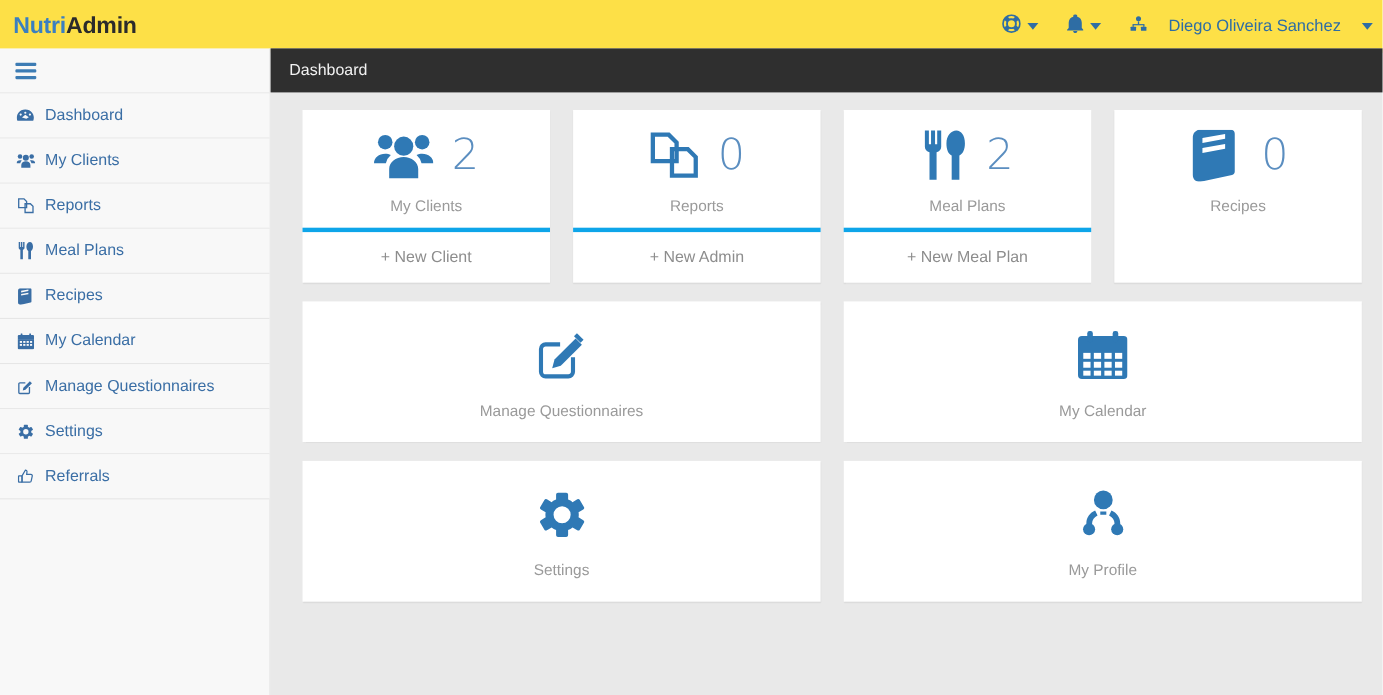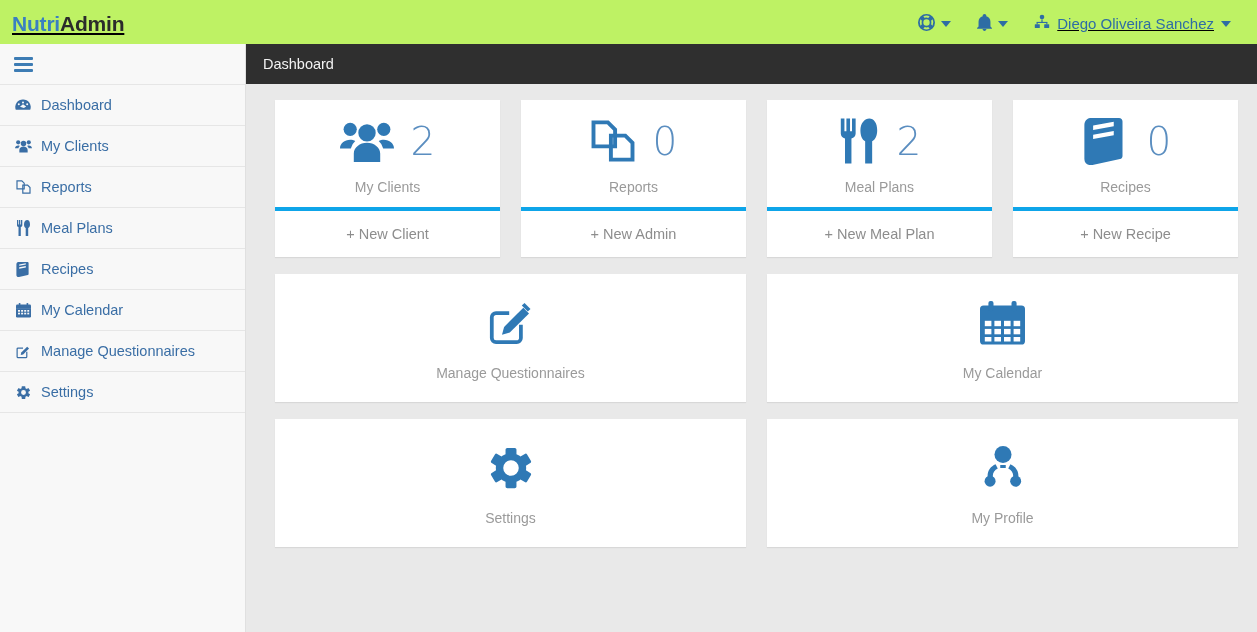--- a/index.html
+++ b/index.html
@@ -7,37 +7,37 @@
     width: 1257px; height: 632px;
     font-family: "Liberation Sans", sans-serif;
     background: #ffffff;
     overflow: hidden;
   }
   .app { position: relative; width: 1257px; height: 632px; }
 
   
   .topbar {
     position: absolute; left: 0; top: 0; width: 1257px; height: 48px;
-    background: #bef264; border-bottom: 1px solid #e4e4e4;
-    display: flex; align-items: center; text-decoration: underline;
+    background: #fde047; border-bottom: 1px solid #e4e4e4;
+    display: flex; align-items: center;
   }
   .brand {
     margin-left: 12px; font-size: 21px; font-weight: bold; letter-spacing: -0.2px;
   }
   .brand .b1 { color: #3a7fc1; }
   .brand .b2 { color: #2b2b2b; }
   .topbar-right {
     margin-left: auto; display: flex; align-items: center; height: 44px;
   }
   .tb-item {
     display: flex; align-items: center; gap: 6px;
     padding: 0 13px; height: 44px; color: #2e6da4; font-size: 14.5px;
     cursor: pointer;
   }
-  .tb-item.user { padding-right: 26px; gap: 7px; }
+  .tb-item.user { padding-right: 9px; gap: 19px; }
   .caret {
     width: 0; height: 0; border-left: 5px solid transparent;
     border-right: 5px solid transparent; border-top: 6px solid #2e6da4;
   }
   .username { font-size: 15px; color: #2e6da4; }
 
   
   .sidebar {
     position: absolute; left: 0; top: 44px; width: 246px; height: 588px;
     background: #f8f8f8; border-right: 1px solid #e0e0e0;
@@ -223,20 +223,29 @@
 
     <div class="nav-item">
       <span class="nav-icon">
         <svg width="15" height="15" viewBox="0 0 16 16" fill="#3a6ea5">
             <path d="M14.6 9.6l-1.4-.8c.1-.5.1-1.1 0-1.6l1.4-.8a.6.6 0 00.2-.8l-1.2-2a.6.6 0 00-.8-.2l-1.4.8c-.4-.3-.9-.6-1.4-.8V1.8a.6.6 0 00-.6-.6H6.6a.6.6 0 00-.6.6v1.6c-.5.2-1 .5-1.4.8l-1.4-.8a.6.6 0 00-.8.2l-1.2 2a.6.6 0 00.2.8l1.4.8c-.1.5-.1 1.1 0 1.6l-1.4.8a.6.6 0 00-.2.8l1.2 2a.6.6 0 00.8.2l1.4-.8c.4.3.9.6 1.4.8v1.6c0 .3.3.6.6.6h2.8c.3 0 .6-.3.6-.6v-1.6c.5-.2 1-.5 1.4-.8l1.4.8a.6.6 0 00.8-.2l1.2-2a.6.6 0 00-.2-.8zM8 10.6A2.6 2.6 0 118 5.4a2.6 2.6 0 010 5.2z"></path>
           </svg>
       </span>
       <span>Settings</span>
     </div>
 
+    <div class="nav-item">
+      <span class="nav-icon">
+        <svg width="15" height="15" viewBox="0 0 16 16" fill="none" stroke="#3a6ea5" stroke-width="1.2">
+            <path d="M4.3 7.1L7.6 1.4c.9 0 1.6.8 1.5 1.7l-.3 2.5h4.1c.9 0 1.5.8 1.3 1.7l-1 4.7c-.1.7-.8 1.2-1.5 1.2H4.3z"></path>
+            <rect x="0.9" y="7.1" width="3.4" height="6.1" rx="0.5"></rect>
+          </svg>
+      </span>
+      <span>Referrals</span>
+    </div>
   </div>
 
   <div class="main">
     <div class="page-head">
       <span>Dashboard</span>
     </div>
 
     <div class="grid-wrap">
 
       <div class="row">
@@ -296,21 +305,20 @@
             <div class="stat-line">
               <span class="stat-icon">
                 <svg width="50" height="47" viewBox="0 0 16 15" fill="#2f79b5">
                     <path d="M3.2 0h9.3c.6 0 1.1.5 1.1 1.1v11c0 .5-.3.9-.8 1L4 15c-1.5.3-2.6-.5-2.6-1.9V2.3C1.4 1 2.2.2 3.2 0zm1 2.4v1.4l6.6-1.2V1.2L4.2 2.4zm0 2.9v1.4l6.6-1.2V4.1L4.2 5.3z"></path>
                   </svg>
               </span>
               <span class="stat-num">0</span>
             </div>
             <div class="card-label">Recipes</div>
           </div>
-          <div class="card-foot">+ New Recipe</div>
         </div>
       </div>
 
       <div class="row">
 
         <div class="card tall">
           <div class="card-body">
             <div class="big-icon">
               <svg width="48" height="48" viewBox="0 0 16 16" fill="none" stroke="#2f79b5" stroke-width="1.25">
                   <path d="M11.3 8.6v4.4a1.4 1.4 0 01-1.4 1.4H3a1.4 1.4 0 01-1.4-1.4V6.1A1.4 1.4 0 013 4.7h4.4"></path>

